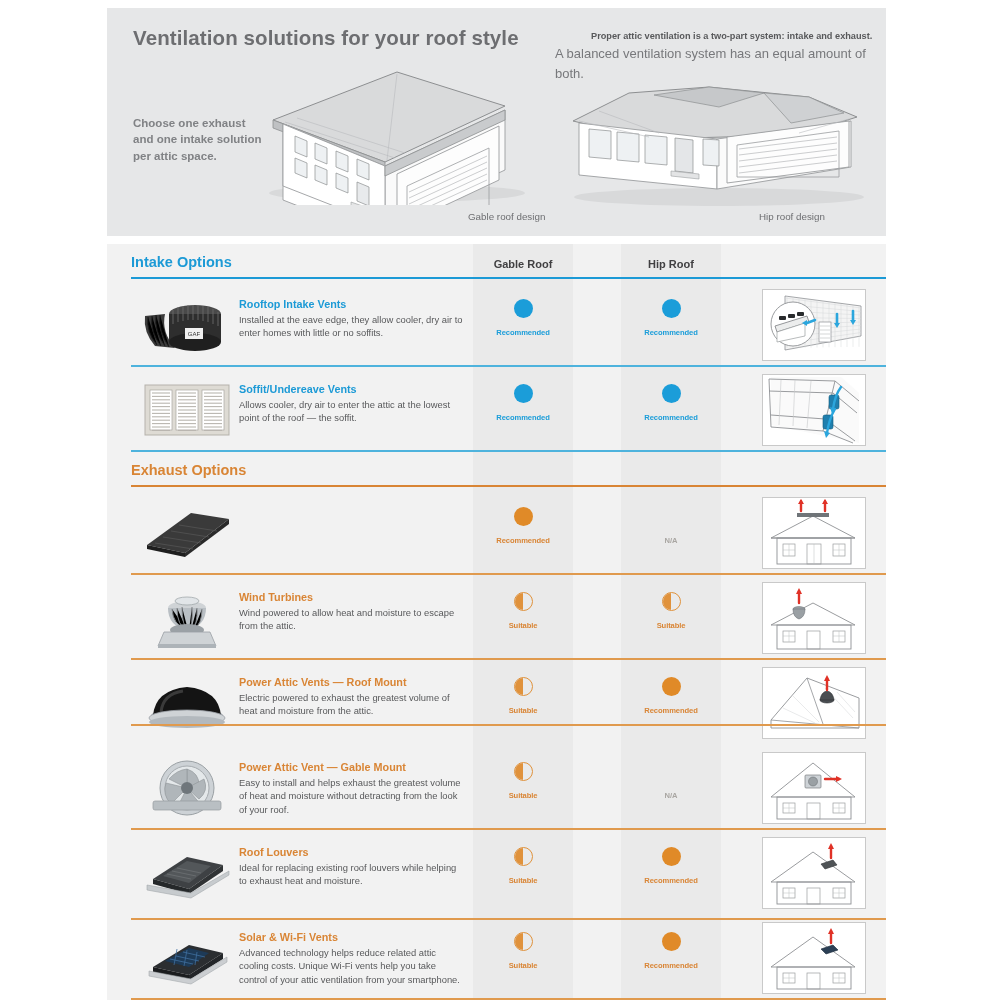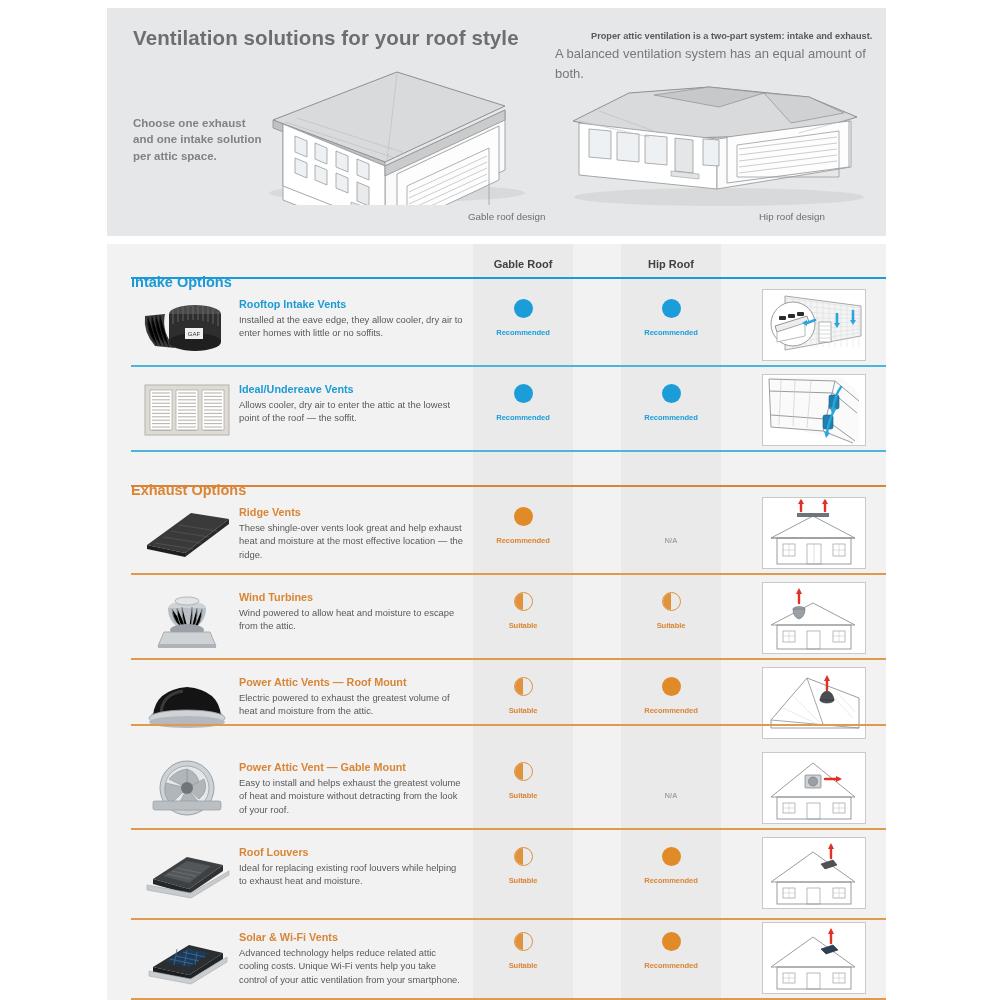--- a/index.html
+++ b/index.html
@@ -54,21 +54,21 @@
   }
   .band.gable { left:366px; }
   .band.hip   { left:514px; }
 
   
   .sec-head {
     position:absolute; left:24px; width:755px; height:38px;
   }
   .sec-title {
     position:absolute; left:0; top:10px;
-    font-size:14.5px; font-weight:bold;margin-top:20px;
+    font-size:14.5px; font-weight:bold;
   }
   .sec-title.intake { color:#1c9ad6; }
   .sec-title.exhaust{ color:#d98535; }
   .sec-rule {
     position:absolute; left:0; top:33px; width:755px; height:2px;
   }
   .sec-rule.intake { background:#1c9ad6; }
   .sec-rule.exhaust{ background:#d98535; }
 
   .col-head {
@@ -391,21 +391,21 @@
                 <line x1="61" y1="30.4" x2="79" y2="30.4"></line>
                 <line x1="61" y1="33.8" x2="79" y2="33.8"></line>
                 <line x1="61" y1="37.2" x2="79" y2="37.2"></line>
                 <line x1="61" y1="40.599999999999994" x2="79" y2="40.599999999999994"></line>
                 <line x1="61" y1="44" x2="79" y2="44"></line>
                 <line x1="61" y1="47.4" x2="79" y2="47.4"></line>
     </g>
             </svg>
           </div>
         <div class="txt blue" style="top:15.5px">
-          <h4>Ideal/Undereave Vents</h4>
+          <h4>Soffit/Undereave Vents</h4>
           <p>Allows cooler, dry air to enter the attic at the lowest point of the roof — the soffit.</p>
         </div>
         <div class="cell gable" style="top:16.5px">
           <div class="dot full-blue"></div>
           <div class="cell-label blue">Recommended</div>
         </div>
         <div class="cell hip" style="top:16.5px">
           <div class="dot full-blue"></div>
           <div class="cell-label blue">Recommended</div>
         </div>
@@ -453,24 +453,20 @@
     <polygon points="6,40 44,48 44,52 6,44" fill="#1e1e1e"></polygon>
     <polygon points="44,48 88,14 88,19 44,52" fill="#2a2a2a"></polygon>
     <g stroke="#585858" stroke-width="0.7">
       <line x1="14" y1="38" x2="52" y2="44"></line>
                 <line x1="22" y1="32" x2="60" y2="38"></line>
       <line x1="30" y1="26" x2="68" y2="32"></line>
                 <line x1="38" y1="20" x2="76" y2="26"></line>
     </g>
             </svg>
           </div>
-        <div class="txt orange" style="top:15.5px">
-          <h4>Ridge Vents</h4>
-          <p>These shingle-over vents look great and help exhaust heat and moisture at the most effective location — the ridge.</p>
-        </div>
         <div class="cell gable" style="top:16.5px">
           <div class="dot full-orange"></div>
           <div class="cell-label orange">Recommended</div>
         </div>
         <div class="cell hip" style="top:16.5px">
           <div class="dot none"></div>
           <div class="cell-label na">N/A</div>
         </div>
         <div class="diagram" style="top:6.5px">
             <svg width="102" height="70" viewBox="0 0 102 70">

